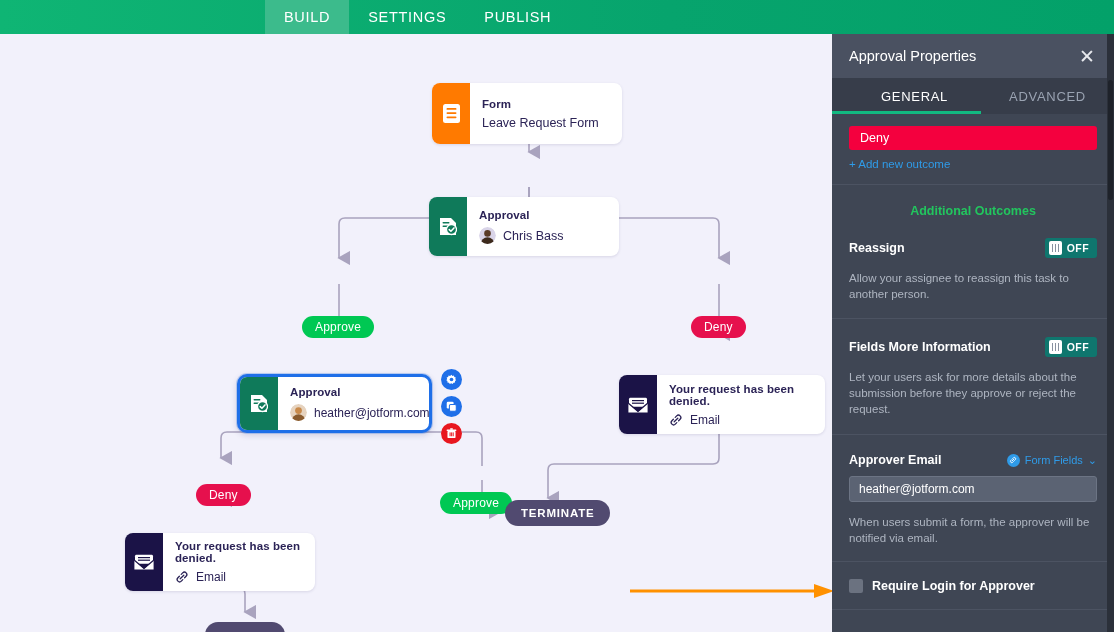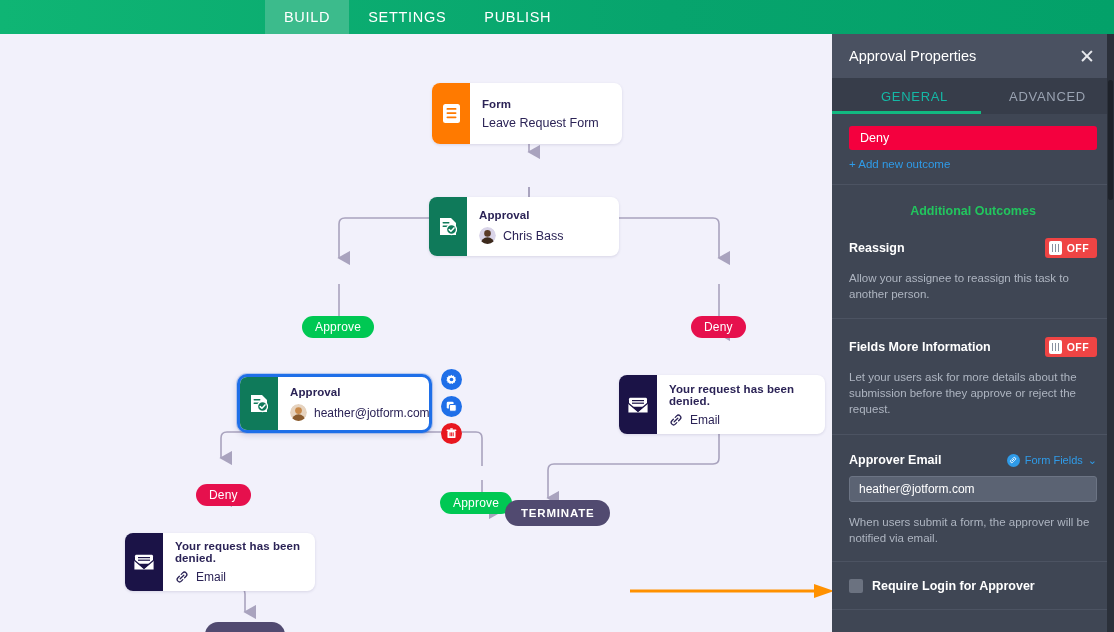--- a/index.html
+++ b/index.html
@@ -103,21 +103,21 @@
   }
   .panel-title { font-size: 14.5px; color: #fff; }
   .close-x { font-size: 19px; color: #e8eaee; cursor: pointer; line-height: 1; padding: 2px 3px; }
 
   .panel-tabs { height: 36px; display: flex; background: #373d4a; }
   .ptab {
     flex: 1; display: flex; align-items: center; justify-content: center;
     font-size: 13px; letter-spacing: .7px; color: #9aa3b2; cursor: pointer;
     position: relative;
   }
-  .ptab.active { color: #14b8a6; padding-left: 16px; }
+  .ptab.active { color: #ffffff; padding-left: 16px; }
   .ptab.active::after {
     content: ""; position: absolute; left: 0; right: 0; bottom: 0; height: 3px; background: #12b981;
   }
 
   .panel-scroll { height: 518px; position: relative; }
 
   .sec { padding: 0 17px; }
   .divider { height: 1px; background: #4c5362; margin: 0; }
 
   .deny-bar {
@@ -126,21 +126,21 @@
   }
   .add-outcome { margin-top: 8px; font-size: 11.5px; color: #2f9be8; cursor: pointer; }
 
   .sec-head { font-size: 12.5px; font-weight: bold; color: #22c55e; text-align: center; }
   .row-head { display: flex; align-items: flex-start; justify-content: space-between; }
   .row-title { font-size: 12.5px; font-weight: bold; color: #fff; padding-top: 3px; }
   .desc { font-size: 11.5px; color: #aeb5c1; line-height: 1.42; margin-top: 12px; }
 
   .toggle {
     display: flex; align-items: center; gap: 5px;
-    background: #ef4444; border-radius: 3px; padding: 3px 8px 3px 4px;
+    background: #0f766e; border-radius: 3px; padding: 3px 8px 3px 4px;
     cursor: pointer; flex: 0 0 auto;
   }
   .toggle .knob {
     width: 13px; height: 14px; background: #fff; border-radius: 2px;
     display: flex; align-items: center; justify-content: center; gap: 1.5px;
   }
   .toggle .knob i { width: 1.5px; height: 8px; background: #8891a0; display: block; }
   .toggle .lbl { font-size: 10.5px; font-weight: bold; color: #fff; letter-spacing: .4px; }
 
   .field-head { display: flex; align-items: flex-end; justify-content: space-between; }

